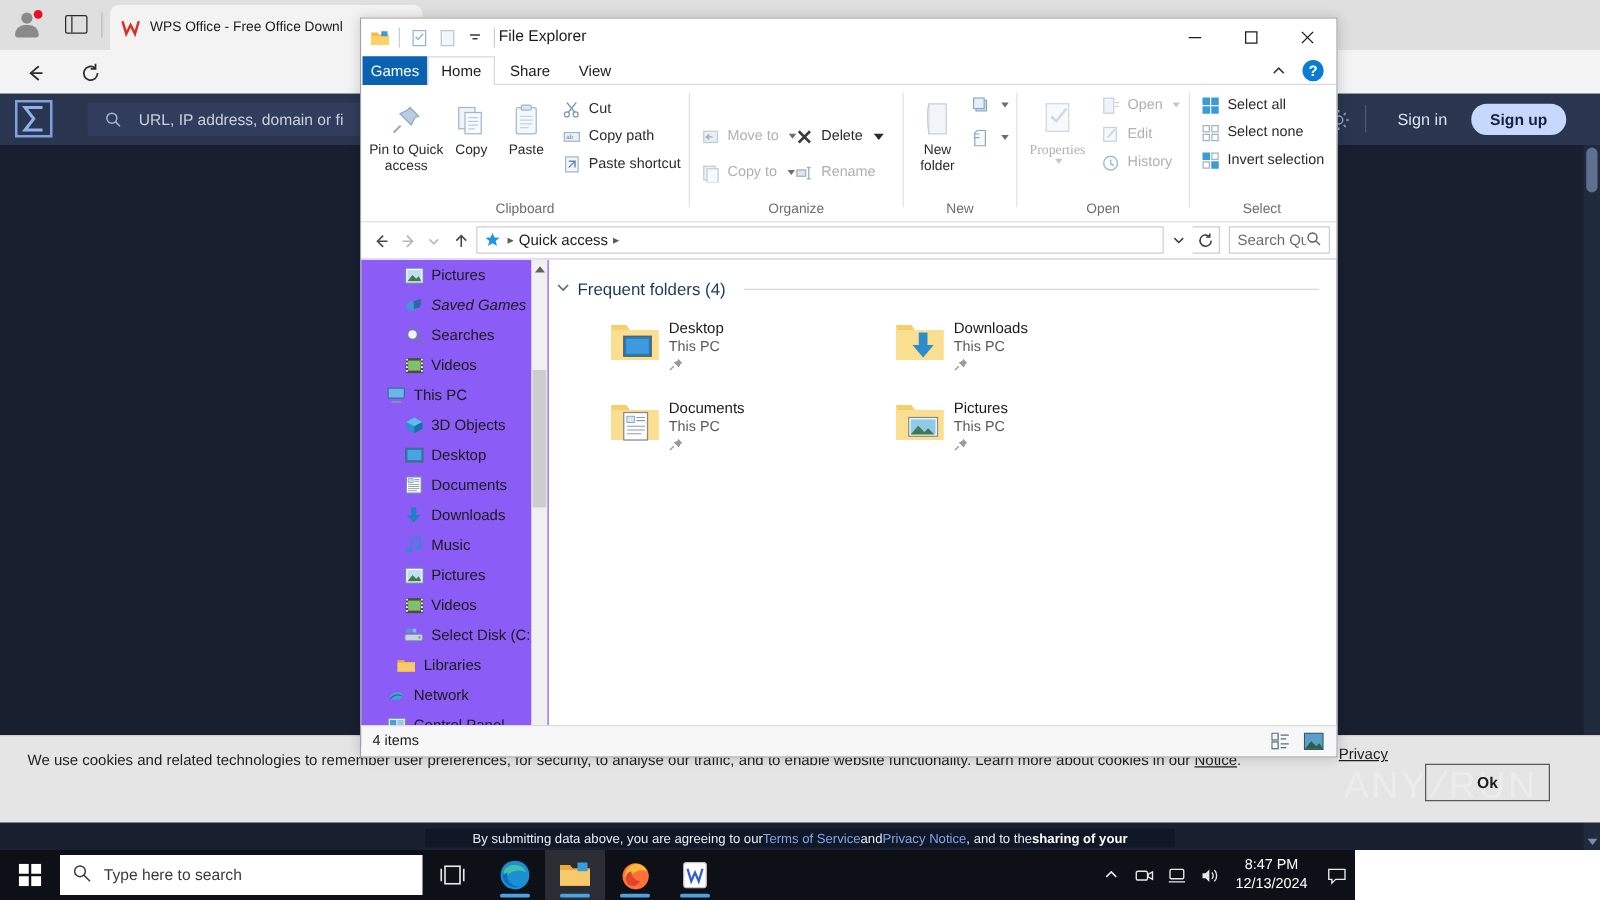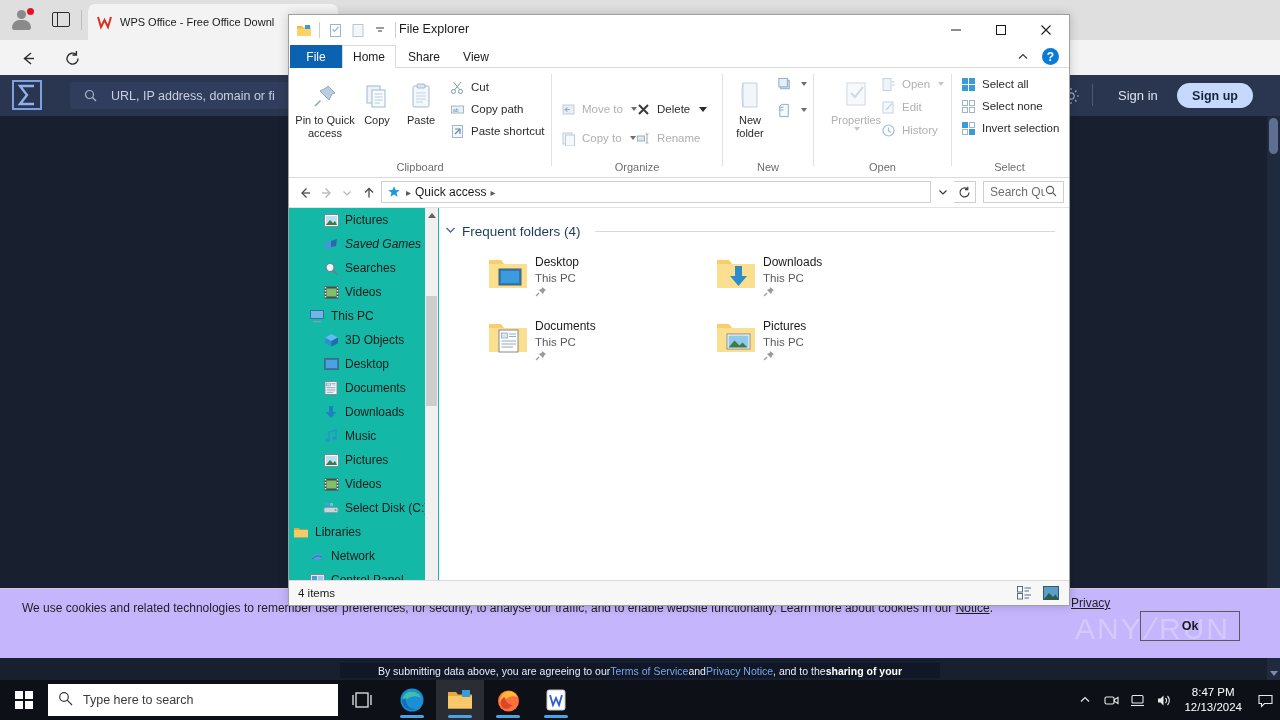--- a/index.html
+++ b/index.html
@@ -152,21 +152,21 @@
     position: absolute; left: 340px; top: 663px; width: 600px; height: 15px;
     background: #101827; color: #e8ecf6; font-size: 10.5px;
     display:flex; align-items:center; justify-content:center; white-space: nowrap;
   }
   .vt-submit-bar a { color: #7fa3e8; text-decoration: none; }
   .vt-submit-bar b { color:#ffffff; }
 
   
   .cookie-banner {
     position: absolute; left: 0; top: 588px; width: 1280px; height: 70px;
-    background: #c4b5fd; border-top: 1px solid #cfcfcf; padding-left: 43px;
+    background: #e5e5e5; border-top: 1px solid #cfcfcf; padding-left: 43px;
   }
   .cookie-text {
     position: absolute; left: 22px; top: 9px; width: 1040px;
     font-size: 12px; color: #1f1f1f; line-height: 21px;
   }
   .cookie-text a { color: #1f1f1f; text-decoration: underline; }
   .cookie-ok {
     position: absolute; left: 1140px; top: 611px; width: 100px; height: 30px;
     border: 1px solid #5a5a5a; background: transparent;
     font-size: 12.5px; font-weight: 700; color: #1b1b1b;
@@ -291,21 +291,21 @@
   .addr-search {
     position: absolute; left: 694px; top: 3px; width: 81px; height: 22px;
     border: 1px solid #cfcfcf; display:flex; align-items:center; padding: 0 6px;
     font-size: 12px; color: #6d6d6d;
   }
   .addr-search .sp { flex:1; white-space:nowrap; overflow:hidden;}
 
   
   .fe-content {
     position: absolute; left: 0; top: 192px; width: 780px; height: 390px;
-    background: #14b8a6; border-top: 1px solid #e3e3e3;
+    background: #8b5cf6; border-top: 1px solid #e3e3e3;
   }
   .fe-nav {
     position: absolute; left: 0; top: 0; width: 150px; height: 390px;
     overflow: hidden;
   }
   .nav-item {
     position: relative; height: 24px; display:flex; align-items:center;
     font-size: 12px; color: #1b1b1b; white-space: nowrap;
   }
   .nav-item .nico { width: 16px; height:16px; margin-right: 6px; flex:0 0 16px;
@@ -347,21 +347,21 @@
     position: absolute; left: 0; bottom: 0; width: 780px; height: 25px;
     background: #f7f7f7; border-top: 1px solid #dcdcdc;
     display:flex; align-items:center;
   }
   .fe-status .cnt { margin-left: 9px; font-size: 11.5px; color: #1b1b1b; }
   .fe-status .views { margin-left: auto; margin-right: 10px; display:flex; gap: 9px; align-items:center;}
   .view-btn { width: 17px; height: 17px; display:flex;align-items:center;justify-content:center;}
 
   
   .taskbar {
-    position: absolute; left: 0; bottom: 0; width: 1280px; height: 40px;
+    position: absolute; left: 0; bottom: 0; width: 1084px; height: 40px;
     background: #0d1117;
   }
   .tb-start {
     position: absolute; left: 0; top: 0; width: 48px; height: 40px;
     display:flex; align-items:center; justify-content:center;
   }
   .tb-search {
     position: absolute; left: 48px; top: 4px; width: 290px; height: 32px;
     background: #ffffff; display:flex; align-items:center; padding: 0 10px; gap: 10px;
   }
@@ -584,21 +584,21 @@
           </svg>
       </div>
       <div class="fe-wctrl fe-close">
         <svg width="12" height="12" viewBox="0 0 12 12">
             <path d="M1.5 1.5 L10.5 10.5 M10.5 1.5 L1.5 10.5" stroke="#1b1b1b" stroke-width="1.1"></path>
           </svg>
       </div>
     </div>
 
     <div class="fe-tabs">
-      <div class="fe-tab fe-tab-file">File</div>
+      <div class="fe-tab fe-tab-file">Games</div>
       <div class="fe-tab fe-tab-home">Home</div>
       <div class="fe-tab fe-tab-share">Share</div>
       <div class="fe-tab fe-tab-view">View</div>
       <div class="fe-ribbon-up">
         <svg width="12" height="12" viewBox="0 0 12 12">
             <path d="M2 7.5 L6 3.5 L10 7.5" stroke="#3a3a3a" stroke-width="1.2" fill="none"></path>
           </svg>
       </div>
       <div class="fe-help">?</div>
     </div>
@@ -747,21 +747,21 @@
                 <path d="M2 5 H7 M2 8 H7" stroke="#8aa8c4" stroke-width="1"></path>
               </svg>
           </span>
           <span class="caret-dn"></span>
         </div>
         <div class="rib-group-label">New</div>
       </div>
       <div class="rib-sep" style="left:524px;"></div>
 
       <div class="rib-group" style="left:525px;width:137px;">
-        <div class="big-btn dim" style="left:10px;width:64px;color:#b0b0b0;">
+        <div class="big-btn dim" style="left:0;width:64px;color:#b0b0b0;font-family:Liberation Serif, serif;">
           <span class="glyph">
             <svg width="32" height="32" viewBox="0 0 32 32">
                 <rect x="7" y="4" width="18" height="22" fill="#f7fafd" stroke="#cdd8e2" stroke-width="1"></rect>
                 <path d="M11 14 l4 4 l8 -10" stroke="#cdd8e2" stroke-width="2" fill="none"></path>
               </svg>
           </span>
           <span>Properties</span>
           <span class="caret-dn" style="border-top-color:#c6c6c6;"></span>
         </div>
         <div class="sm-btn dim" style="left:66px;top:6px;">
@@ -1037,21 +1037,21 @@
             <span class="nico">
               <svg width="16" height="13" viewBox="0 0 16 13">
                 <rect x="1" y="5.5" width="14" height="5" rx="1.5" fill="#c9d4dd" stroke="#8b99a6" stroke-width="0.8"></rect>
                 <rect x="2" y="1" width="4" height="3" fill="#4a9fd8"></rect>
                 <rect x="7" y="1" width="3" height="3" fill="#6fbfe8"></rect>
                 <circle cx="12.5" cy="8" r="1" fill="#62b96a"></circle>
               </svg>
             </span>
             <span>Select Disk (C:)</span>
           </div>
-          <div class="nav-item" style="padding-left: 4px;">
+          <div class="nav-item" style="padding-left: 28px;">
             <span class="nico">
               <svg width="16" height="13" viewBox="0 0 16 13">
                 <path d="M1 2 h5 l1.2 1.6 H15 v8 H1z" fill="#e8a93c"></path>
                 <path d="M1 4 h14 v7.2 H1z" fill="#f7c96b"></path>
               </svg>
             </span>
             <span>Libraries</span>
           </div>
           <div class="nav-item" style="padding-left: 20px;">
             <span class="nico">

